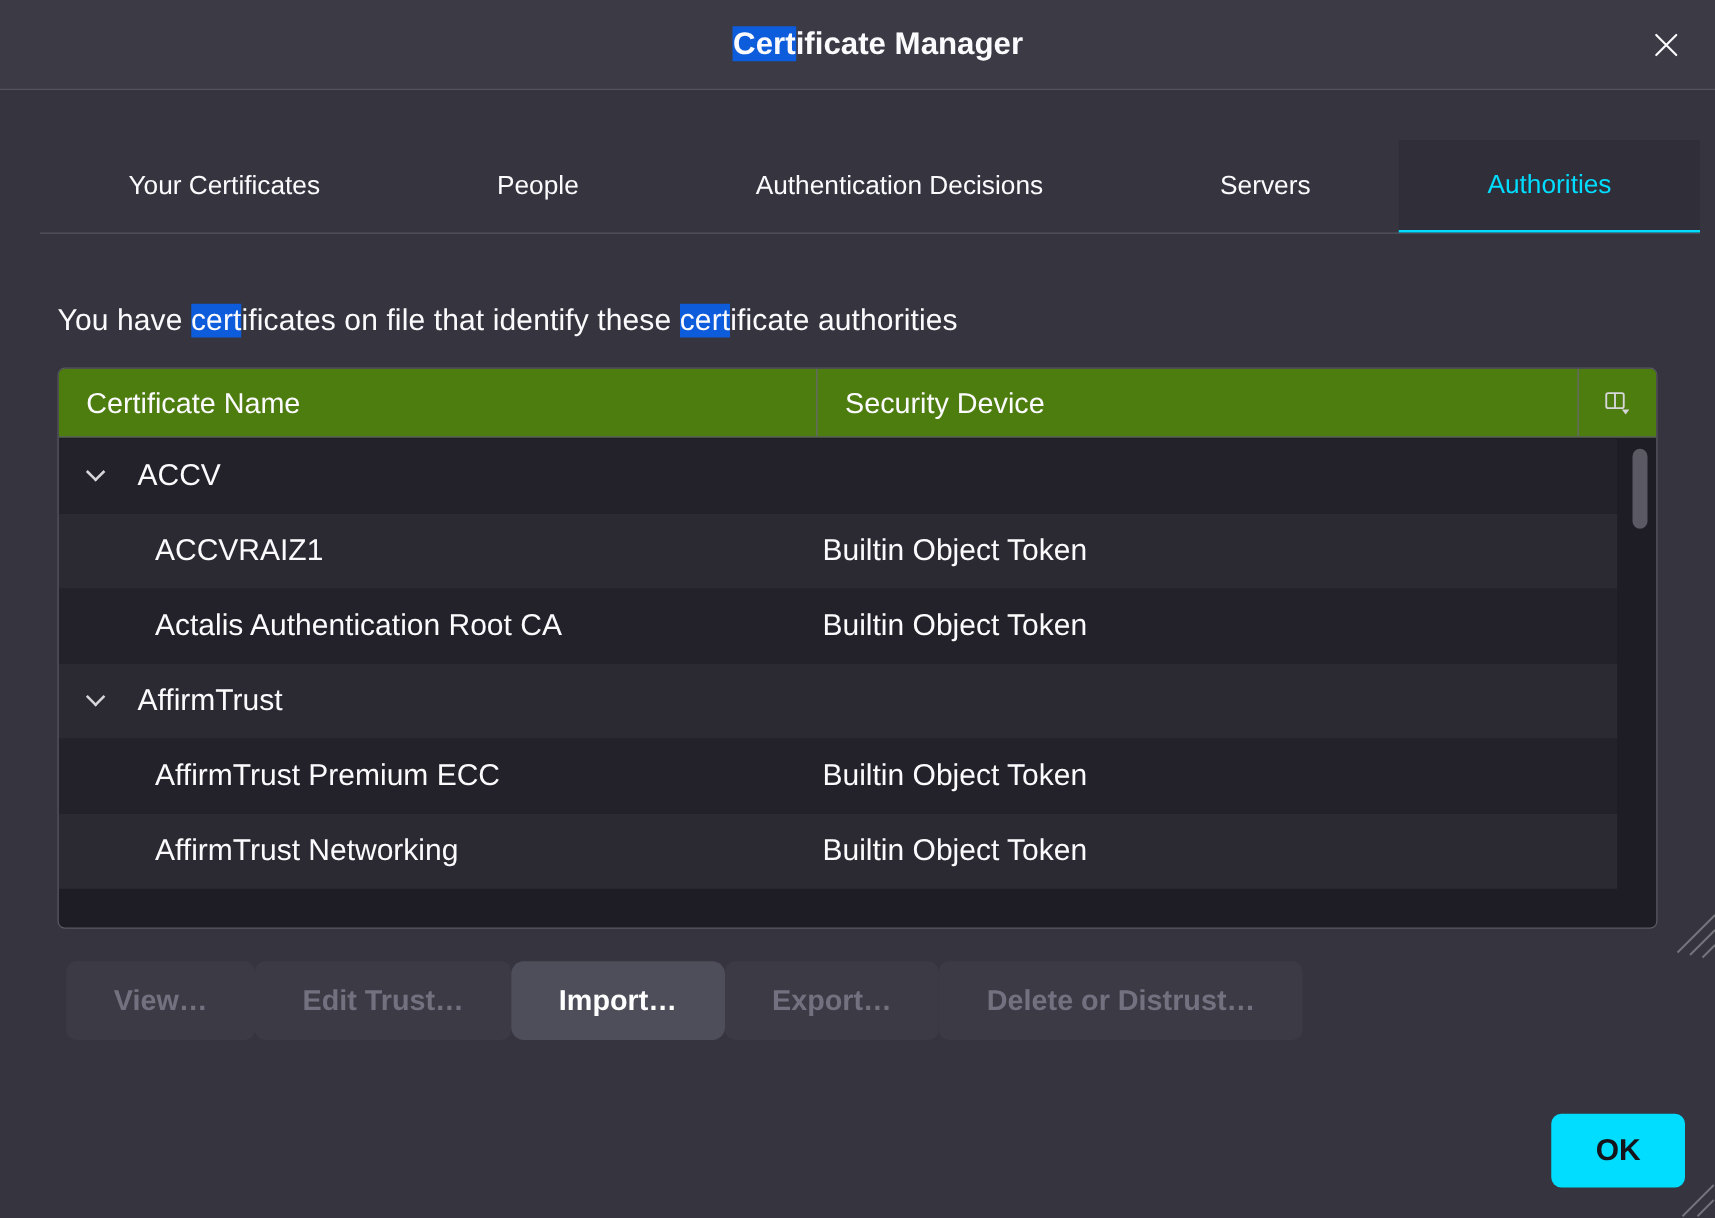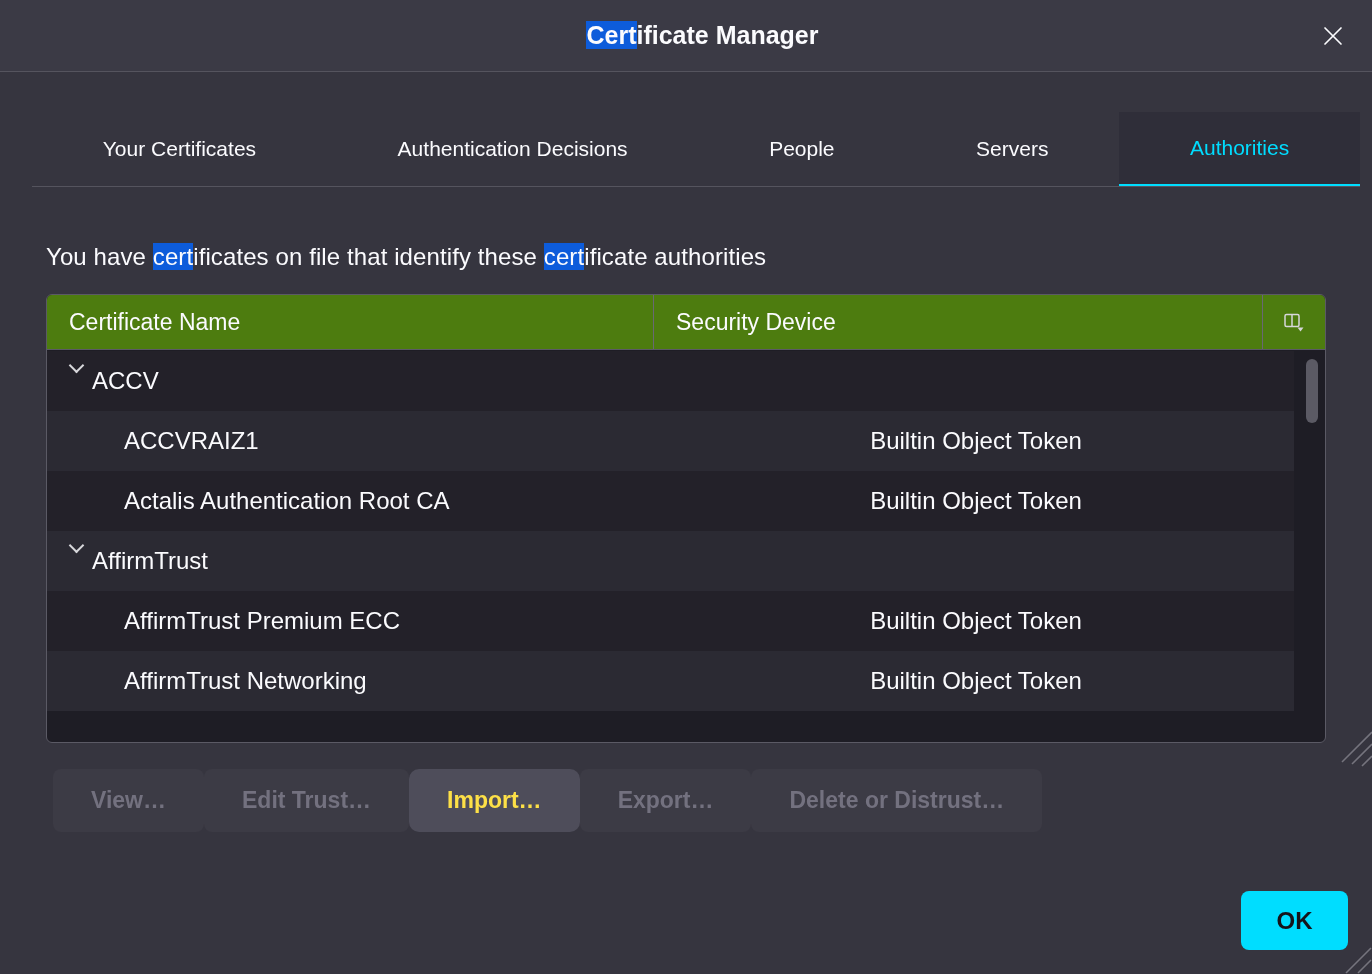--- a/index.html
+++ b/index.html
@@ -104,40 +104,40 @@
   .row {
     height:60px;
     display:flex; align-items:center;
     font-size:24px;
     cursor:default;
   }
   .row:nth-child(odd)  { background:#232129; }
   .row:nth-child(even) { background:#2b2a33; }
   .name-group {
     width:607px;
-    display:flex; 
-    gap:10px;
+    display:flex; align-items:center;
+    gap:28px;
     padding-left:24px;
     white-space:nowrap;
   }
   .chev {
     width:11px; height:11px;
     border-right:2px solid #d7d7db;
     border-bottom:2px solid #d7d7db;
     transform:rotate(45deg);
     margin-top:-7px;
     flex:0 0 auto;
     cursor:pointer;
   }
   .row.leaf .name {
     width:607px;
     padding-left:77px;
     white-space:nowrap;
   }
-  .device { flex:1; padding-left:4px; white-space:nowrap;text-align:center; }
+  .device { flex:1; padding-left:4px; white-space:nowrap; }
   .scroll-thumb {
     position:absolute;
     top:64px; right:7px;
     width:12px; height:64px;
     border-radius:6px;
     background:#5b5a64;
     cursor:pointer;
   }
 
   
@@ -150,21 +150,21 @@
     border:none;
     border-radius:8px;
     padding:0 38px;
     font-family:inherit;
     font-size:23px;
     font-weight:700;
     cursor:pointer;
     white-space:nowrap;
   }
   .btn.disabled { background:#3c3b45; color:#73717f; }
-  .btn.enabled  { background:#4e4d5a; color:#fde047;border-radius:10px; }
+  .btn.enabled  { background:#4e4d5a; color:#ffffff;border-radius:10px; }
 
   .ok {
     position:absolute;
     right:24px; top:891px;
     width:107px; height:59px;
     background:#00ddff;
     color:#15141a;
     font-family:inherit;
     font-size:24px; font-weight:700;
     border:none; border-radius:8px;
@@ -181,22 +181,22 @@
   <div class="title"><span class="hl">Cert</span><span>ificate Manager</span></div>
   <button class="close">
     <svg width="24" height="24" viewBox="0 0 24 24">
       <path d="M4 4 L20 20 M20 4 L4 20" stroke="#fbfbfe" stroke-width="1.7" stroke-linecap="round" fill="none"></path>
     </svg>
   </button>
 </div>
 
 <div class="tabs">
   <div class="tab">Your Certificates</div>
+  <div class="tab">People</div>
   <div class="tab">Authentication Decisions</div>
-  <div class="tab">People</div>
   <div class="tab">Servers</div>
   <div class="tab active">Authorities</div>
 </div>
 
 <div class="desc"><span>You have </span><span class="hl">cert</span><span>ificates on file that identify these </span><span class="hl">cert</span><span>ificate authorities</span></div>
 
 <div class="table">
   <div class="thead">
     <div class="th-name">Certificate Name</div>
     <div class="th-device">Security Device</div>

